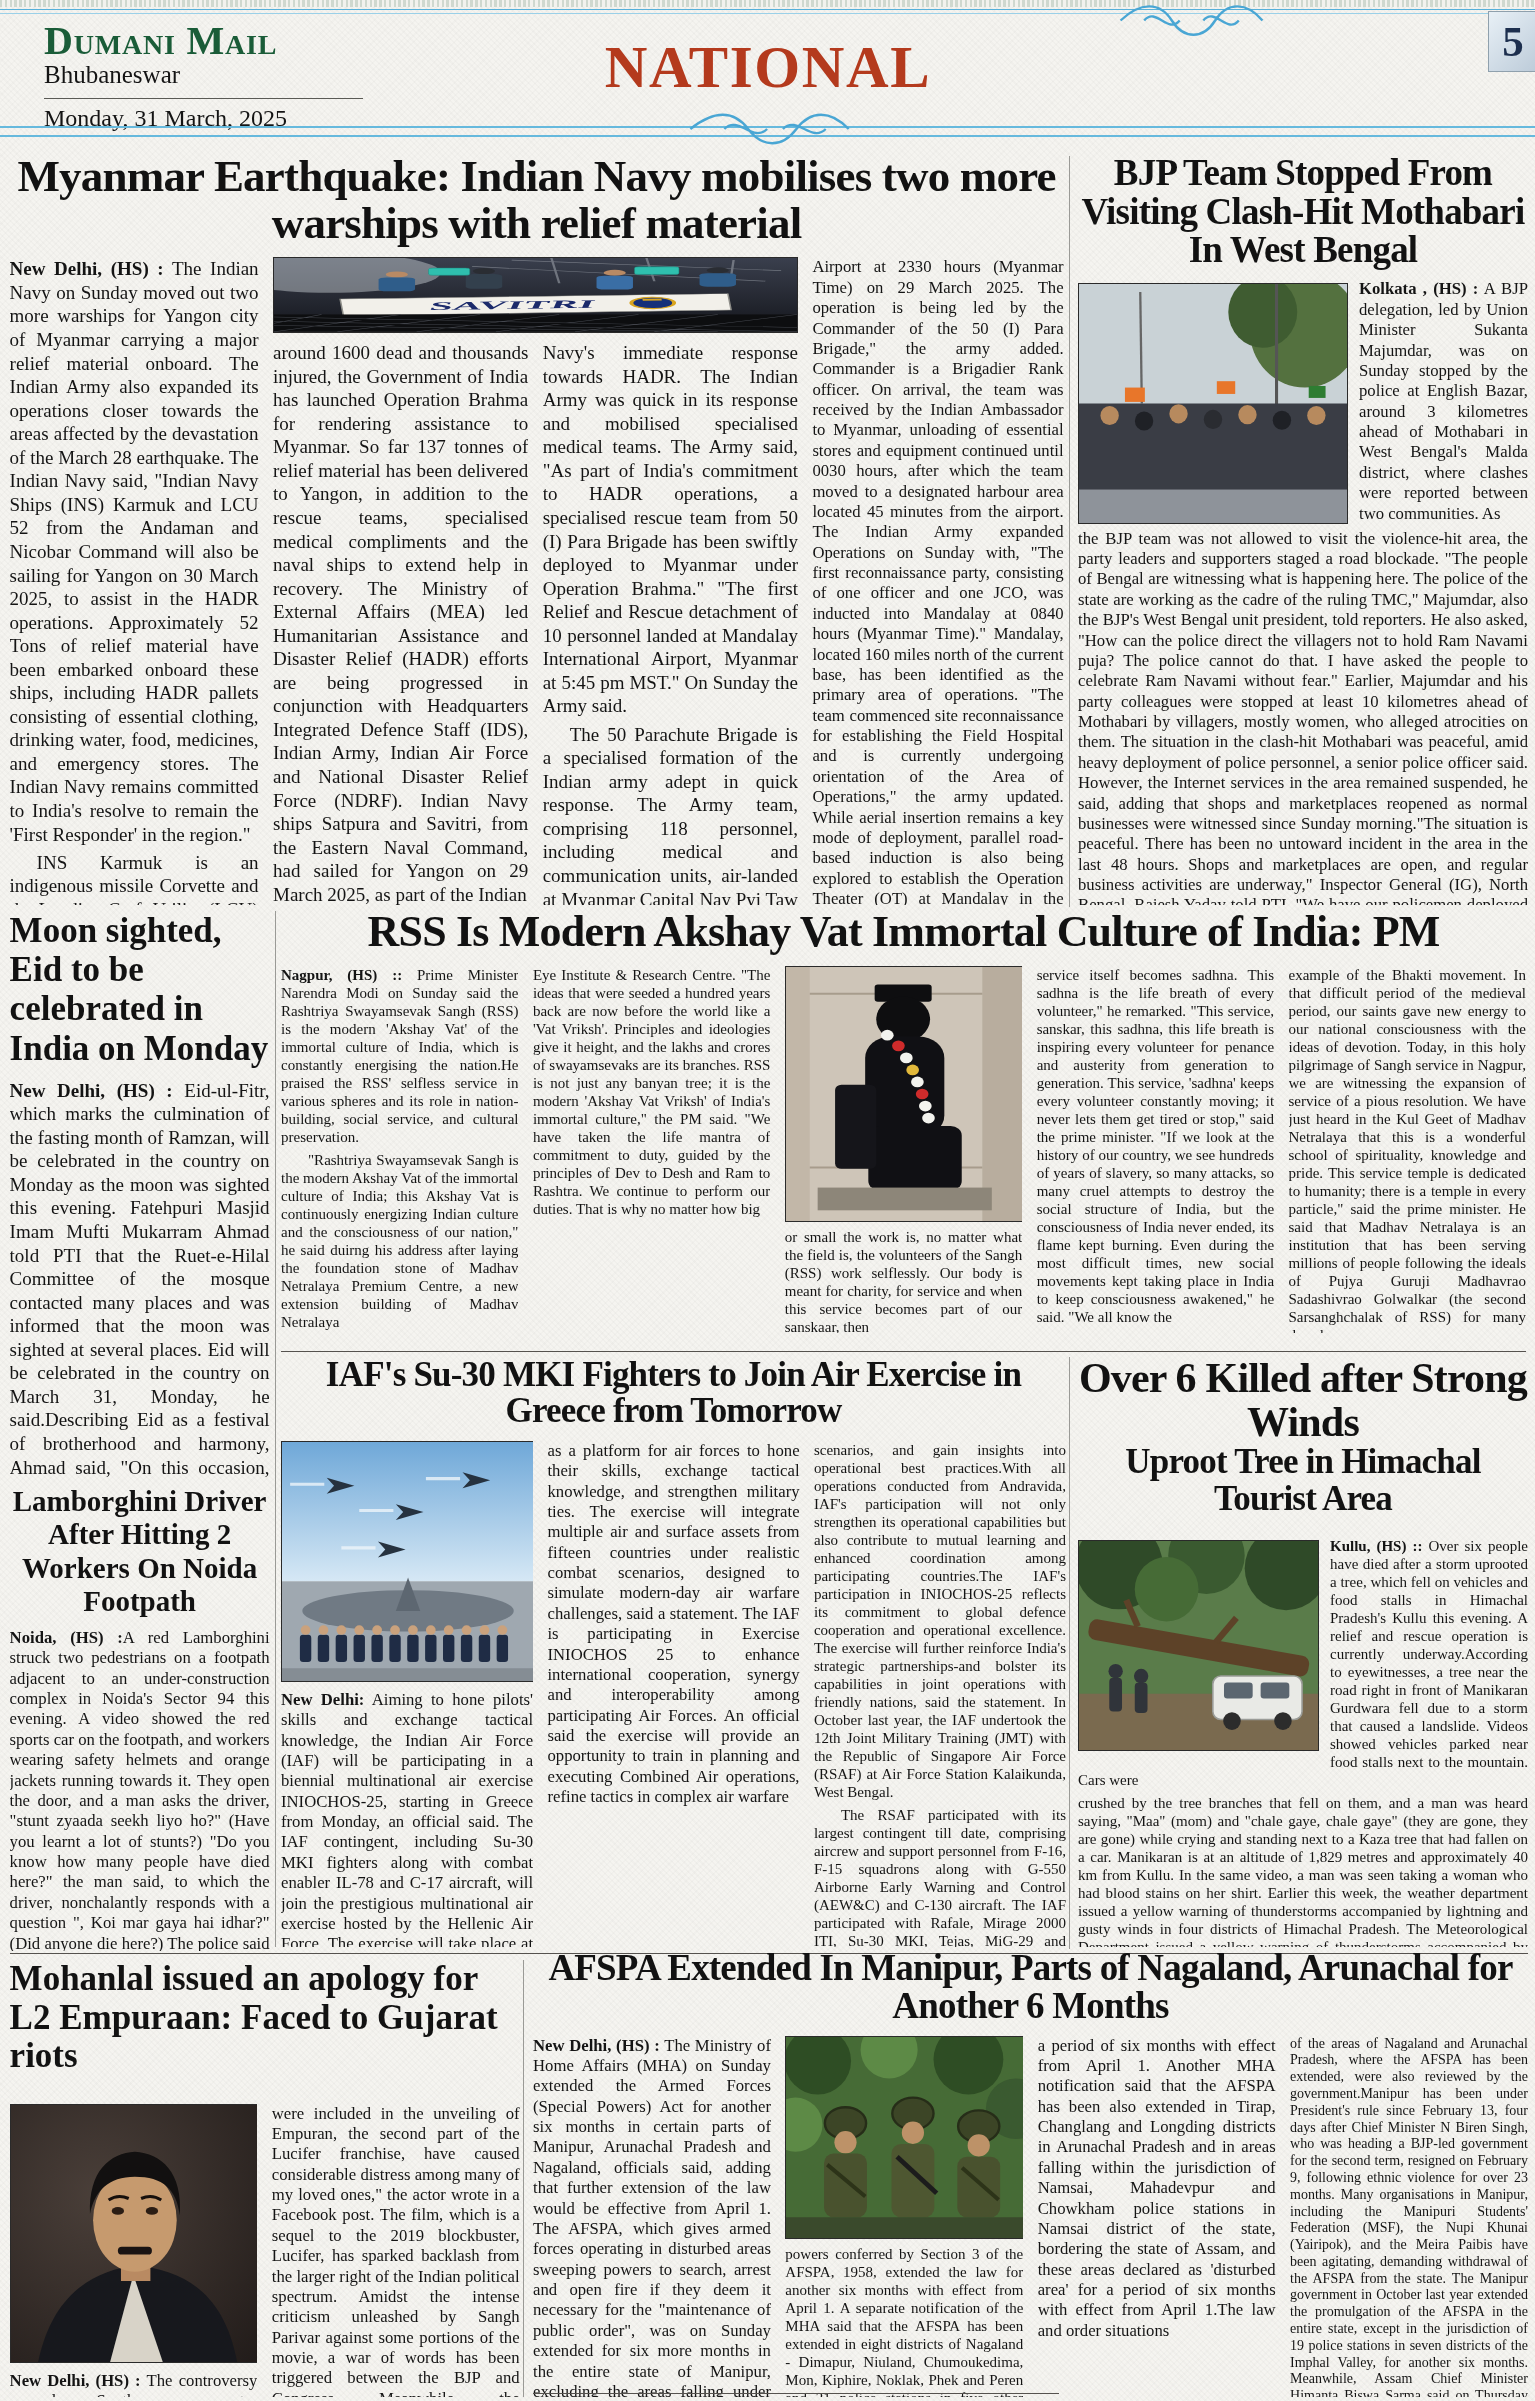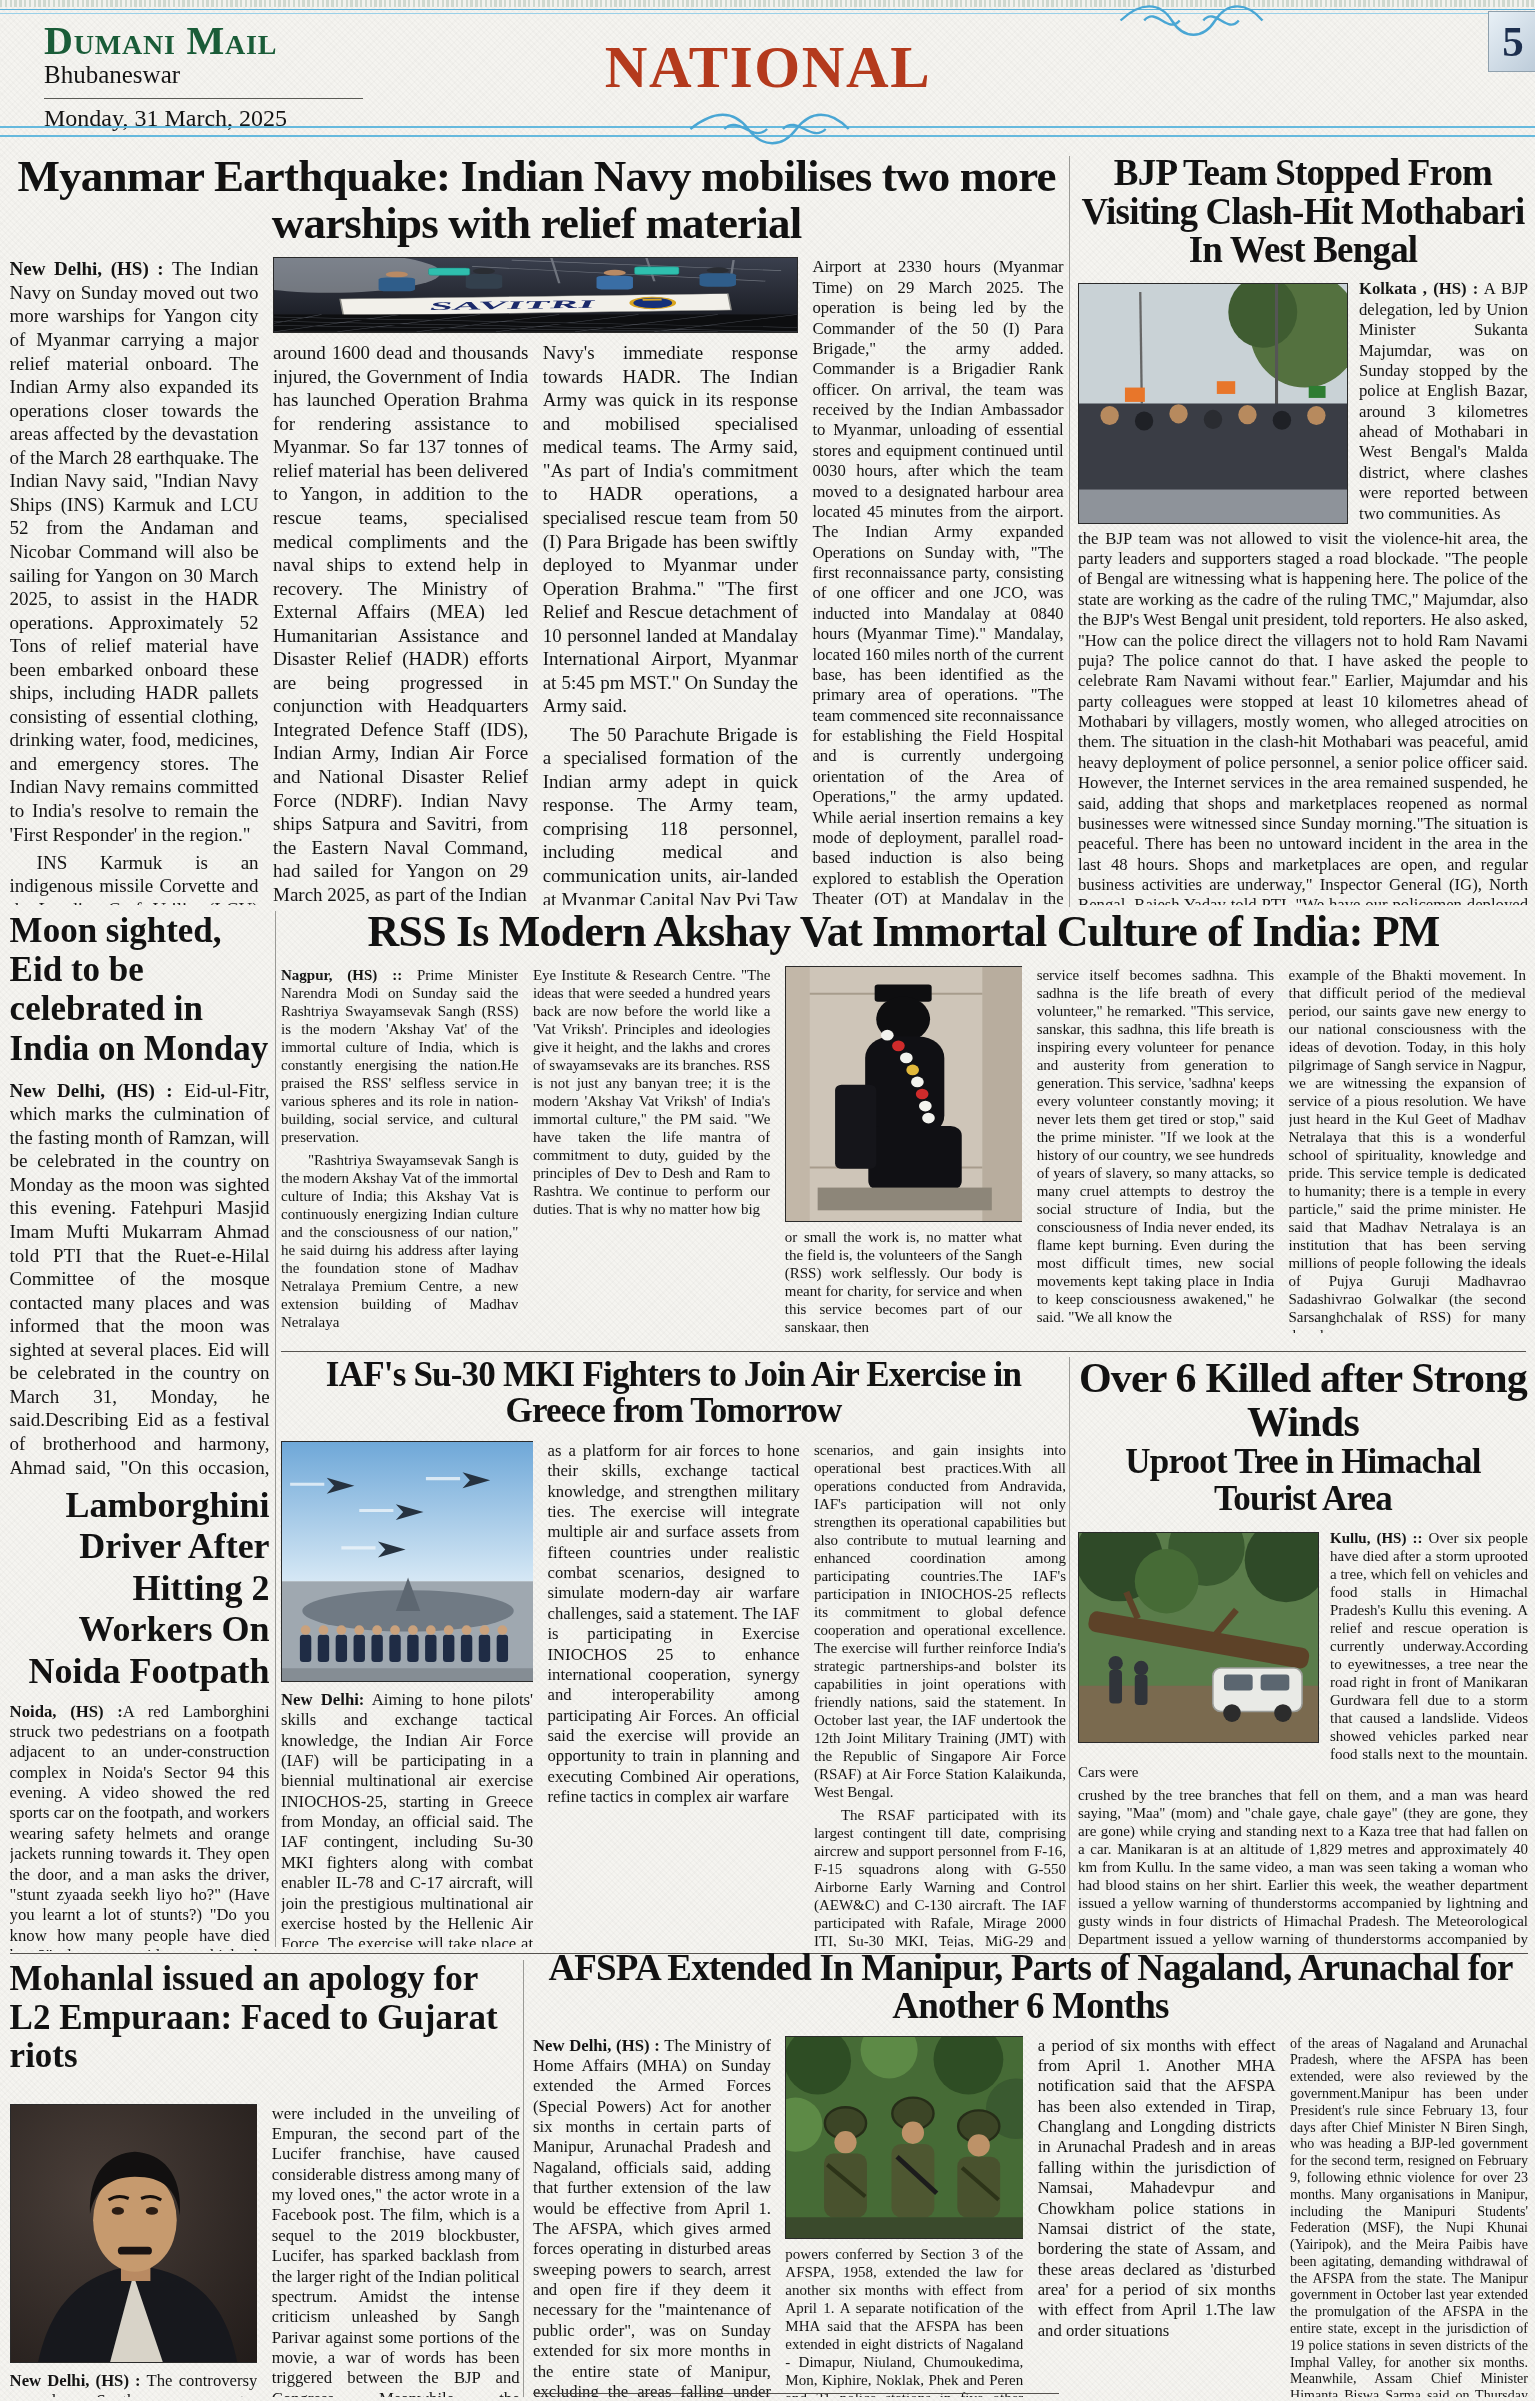--- a/index.html
+++ b/index.html
@@ -170,21 +170,21 @@
 
   <div class="vrule" style="left:275px;top:911px;height:1036px;"></div>
   <div class="block" style="left:9.6px;top:911px;width:260px;height:571px;">
     <div class="hl" style="font-size:35px;text-align:left;letter-spacing:0;line-height:1.12;margin-bottom:11px;">Moon sighted, Eid to be celebrated in India on Monday</div>
     <div class="bt fs-l">
       <p class="noind"><span class="dl">New Delhi, (HS) :</span> <span>Eid-ul-Fitr, which marks the culmination of the fasting month of Ramzan, will be celebrated in the country on Monday as the moon was sighted this evening. Fatehpuri Masjid Imam Mufti Mukarram Ahmad told PTI that the Ruet-e-Hilal Committee of the mosque contacted many places and was informed that the moon was sighted at several places. Eid will be celebrated in the country on March 31, Monday, he said.Describing Eid as a festival of brotherhood and harmony, Ahmad said, "On this occasion, we pray that brotherhood and harmony in the country continues to prosper and is strengthened with love."Eid-ul-Fitr is celebrated across the world on different days and it is determined by the sighting of the crescent moon which is supposed to denote the start of the Shawwal month in the lunar Islamic calendar. It marks the end of the fasting month of Ramzan.</span></p>
     </div>
   </div>
 
   <div class="block" style="left:9.6px;top:1485px;width:260px;height:466px;">
-    <div class="hl" style="font-size:36px;text-align:right;letter-spacing:0;line-height:1.15;margin-bottom:9.6px;">Lamborghini Driver After Hitting 2 Workers On Noida Footpath</div>
+    <div class="hl" style="font-size:29px;text-align:center;letter-spacing:0;line-height:1.15;margin-bottom:9.6px;">Lamborghini Driver After Hitting 2 Workers On Noida Footpath</div>
     <div class="bt fs-m">
       <p class="noind"><span class="dl">Noida, (HS) :</span><span>A red Lamborghini struck two pedestrians on a footpath adjacent to an under-construction complex in Noida's Sector 94 this evening. A video showed the red sports car on the footpath, and workers wearing safety helmets and orange jackets running towards it. They open the door, and a man asks the driver, "stunt zyaada seekh liyo ho?" (Have you learnt a lot of stunts?) "Do you know how many people have died here?" the man said, to which the driver, nonchalantly responds with a question ", Koi mar gaya hai idhar?" (Did anyone die here?) The police said the workers were taken to a nearby hospital for treatment and are out of danger.The driver got out of the Lamborghini, and the man, who was recording the video, was heard saying, "Call the cops, call the cops," to which the driver said.</span></p>
     </div>
   </div>
 
   <div class="block" style="left:281px;top:909px;width:1245px;height:437px;">
     <div class="hl" style="font-size:44px;margin:0 0 11px 0;">RSS Is Modern Akshay Vat Immortal Culture of India: PM</div>
     <div class="cols" style="height:367px;">
       <div class="col bt fs-s">
         <p class="noind"><span class="dl">Nagpur, (HS) ::</span> <span>Prime Minister Narendra Modi on Sunday said the Rashtriya Swayamsevak Sangh (RSS) is the modern 'Akshay Vat' of the immortal culture of India, which is constantly energising the nation.He praised the RSS' selfless service in various spheres and its role in nation-building, social service, and cultural preservation.</span></p>
@@ -306,21 +306,21 @@
       <div class="col bt fs-s">
         <p class="noind">scenarios, and gain insights into operational best practices.With all operations conducted from Andravida, IAF's participation will not only strengthen its operational capabilities but also contribute to mutual learning and enhanced coordination among participating countries.The IAF's participation in INIOCHOS-25 reflects its commitment to global defence cooperation and operational excellence. The exercise will further reinforce India's strategic partnerships-and bolster its capabilities in joint operations with friendly nations, said the statement. In October last year, the IAF undertook the 12th Joint Military Training (JMT) with the Republic of Singapore Air Force (RSAF) at Air Force Station Kalaikunda, West Bengal.</p>
         <p>The RSAF participated with its largest contingent till date, comprising aircrew and support personnel from F-16, F-15 squadrons along with G-550 Airborne Early Warning and Control (AEW&amp;C) and C-130 aircraft. The IAF participated with Rafale, Mirage 2000 ITI, Su-30 MKI, Tejas, MiG-29 and Jaguar aircraft.</p>
       </div>
     </div>
   </div>
 
   <div class="vrule" style="left:1069px;top:1357px;height:592px;"></div>
   <div class="block" style="left:1078px;top:1357px;width:450px;height:590px;">
     <div class="hl" style="font-size:42px;">Over 6 Killed after Strong Winds</div>
-    <div class="hl" style="font-size:35px;margin-bottom:12px;">Uproot Tree in Himachal Tourist Area</div>
+    <div class="hl" style="font-size:35px;margin-bottom:20px;">Uproot Tree in Himachal Tourist Area</div>
     <div class="bt fs-s">
       <div class="photo" style="float:left;width:239px;height:209px;margin:3.2px 11px 4.8px 0;">
         <svg viewBox="0 0 300 260" preserveAspectRatio="none">
           <rect width="300" height="260" fill="#5a7c4a"></rect>
           <circle cx="50" cy="30" r="55" fill="#2f4a28"></circle>
             <circle cx="160" cy="18" r="48" fill="#3a5a30"></circle>
           <circle cx="260" cy="34" r="52" fill="#2f4a28"></circle>
             <circle cx="110" cy="60" r="40" fill="#466b36"></circle>
           <rect x="0" y="190" width="300" height="70" fill="#7a6a4f"></rect>
           <g transform="rotate(10 150 135)">

